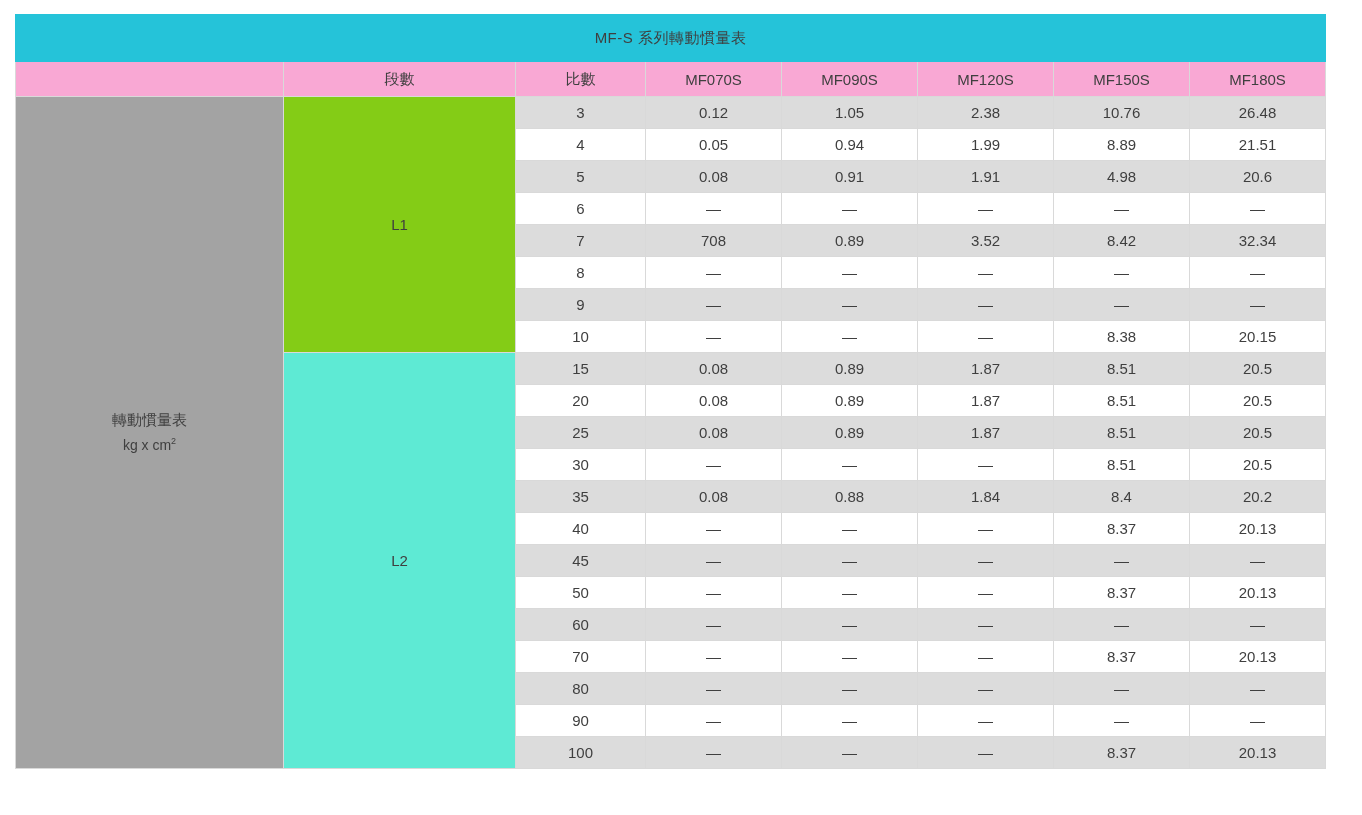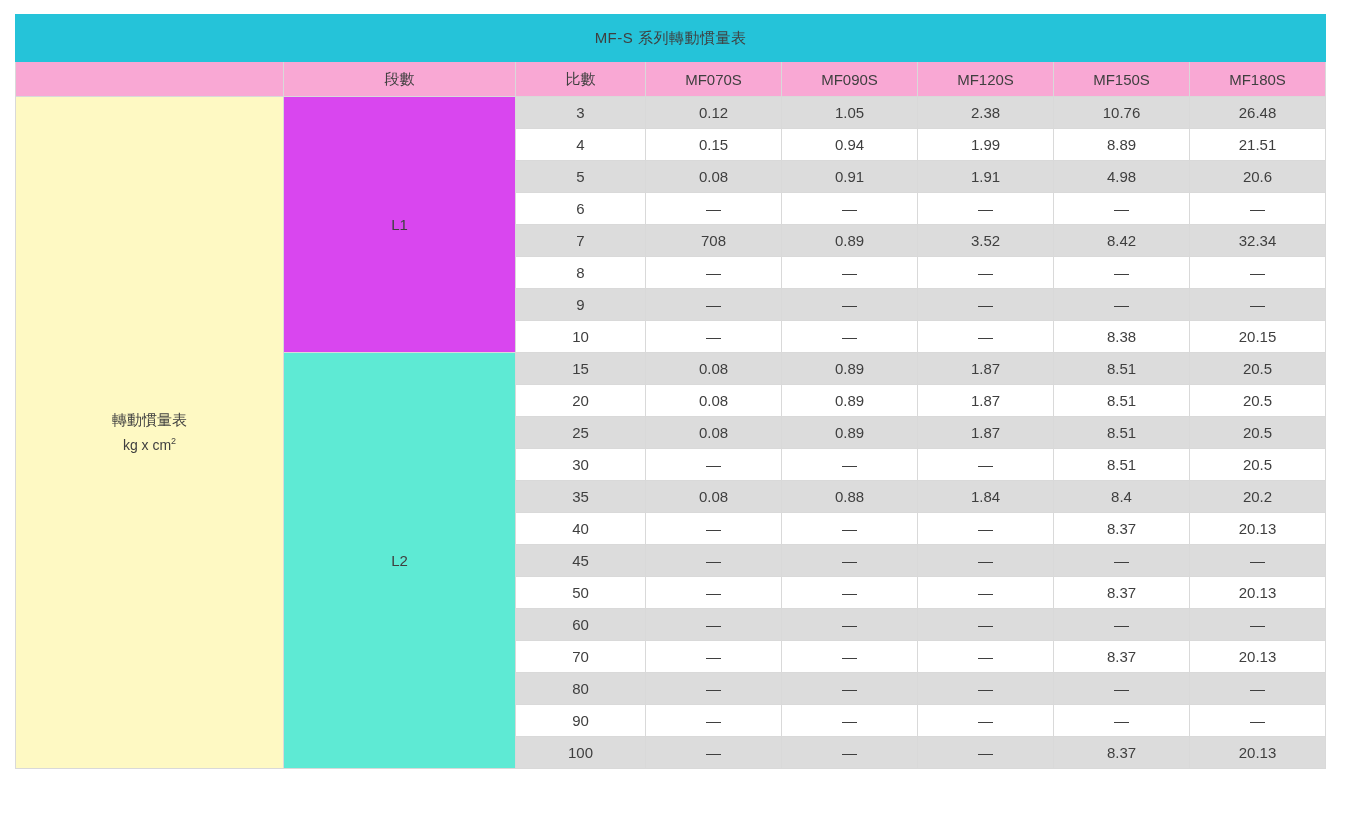--- a/index.html
+++ b/index.html
@@ -107,35 +107,35 @@
         <td>段數</td>
         <td>比數</td>
         <td>MF070S</td>
         <td>MF090S</td>
         <td>MF120S</td>
         <td>MF150S</td>
         <td>MF180S</td>
       </tr>
 
     <tr class="data-row shade">
-          <td class="label-cell" rowspan="21" style="background: #fef9c3;">
+          <td class="label-cell" rowspan="21" style="background: #a3a3a3;">
             <div>轉動慣量表</div>
             <div class="unit"><span>kg x cm</span><sup>2</sup></div>
           </td>
-          <td class="stage-cell" rowspan="8" style="background: #d946ef;">L1</td>
+          <td class="stage-cell" rowspan="8" style="background: #84cc16;">L1</td>
           <td>3</td>
           <td>0.12</td>
           <td>1.05</td>
           <td>2.38</td>
           <td>10.76</td>
           <td>26.48</td>
         </tr>
         <tr class="data-row plain">
           <td>4</td>
-          <td>0.15</td>
+          <td>0.05</td>
           <td>0.94</td>
           <td>1.99</td>
           <td>8.89</td>
           <td>21.51</td>
         </tr>
         <tr class="data-row shade">
           <td>5</td>
           <td>0.08</td>
           <td>0.91</td>
           <td>1.91</td>

